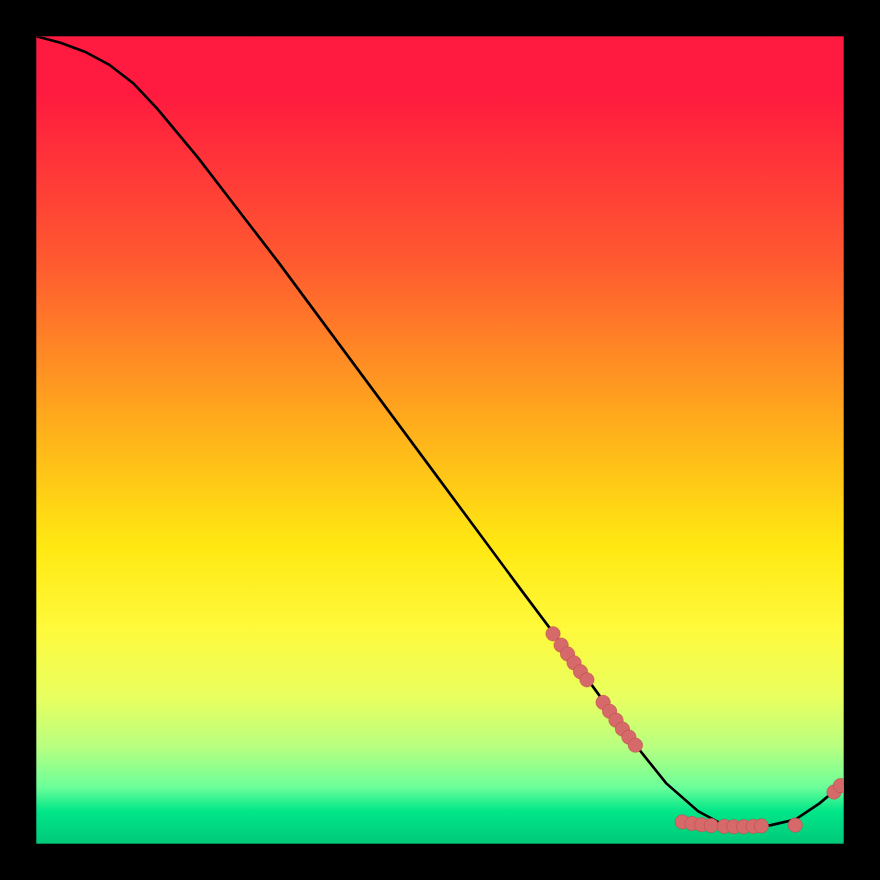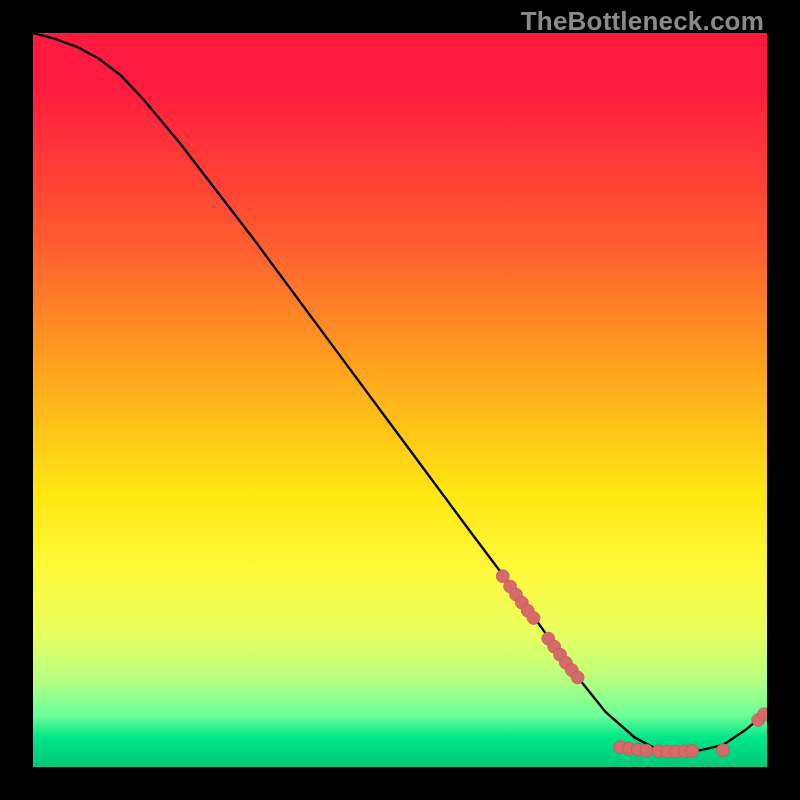--- a/index.html
+++ b/index.html
@@ -83,14 +83,13 @@
         <circle cx="634.18" cy="718.59" r="6.5" fill="#d66a6a" stroke="#c05050" stroke-width="0.6"></circle>
         <circle cx="642.98" cy="718.59" r="6.5" fill="#d66a6a" stroke="#c05050" stroke-width="0.6"></circle>
         <circle cx="651.79" cy="718.22" r="6.5" fill="#d66a6a" stroke="#c05050" stroke-width="0.6"></circle>
         <circle cx="659.13" cy="717.85" r="6.5" fill="#d66a6a" stroke="#c05050" stroke-width="0.6"></circle>
         <circle cx="689.96" cy="717.12" r="6.5" fill="#d66a6a" stroke="#c05050" stroke-width="0.6"></circle>
         <circle cx="725.19" cy="687.02" r="6.5" fill="#d66a6a" stroke="#c05050" stroke-width="0.6"></circle>
         <circle cx="731.06" cy="681.15" r="6.5" fill="#d66a6a" stroke="#c05050" stroke-width="0.6"></circle>
       </g>
   </svg>
 
-  <div class="watermark">TheBottleneck.com</div>
 </div>
 
 </body></html>

